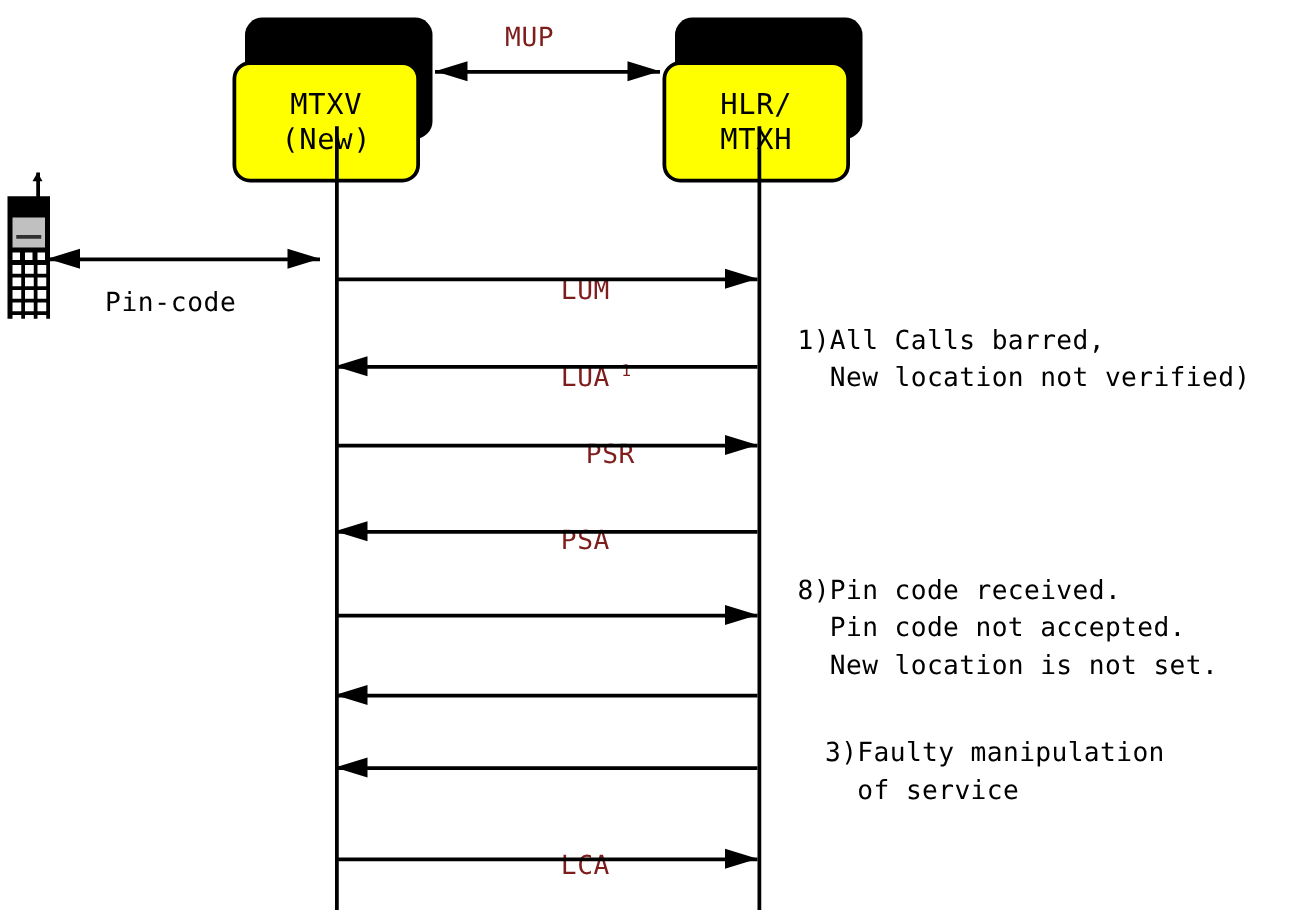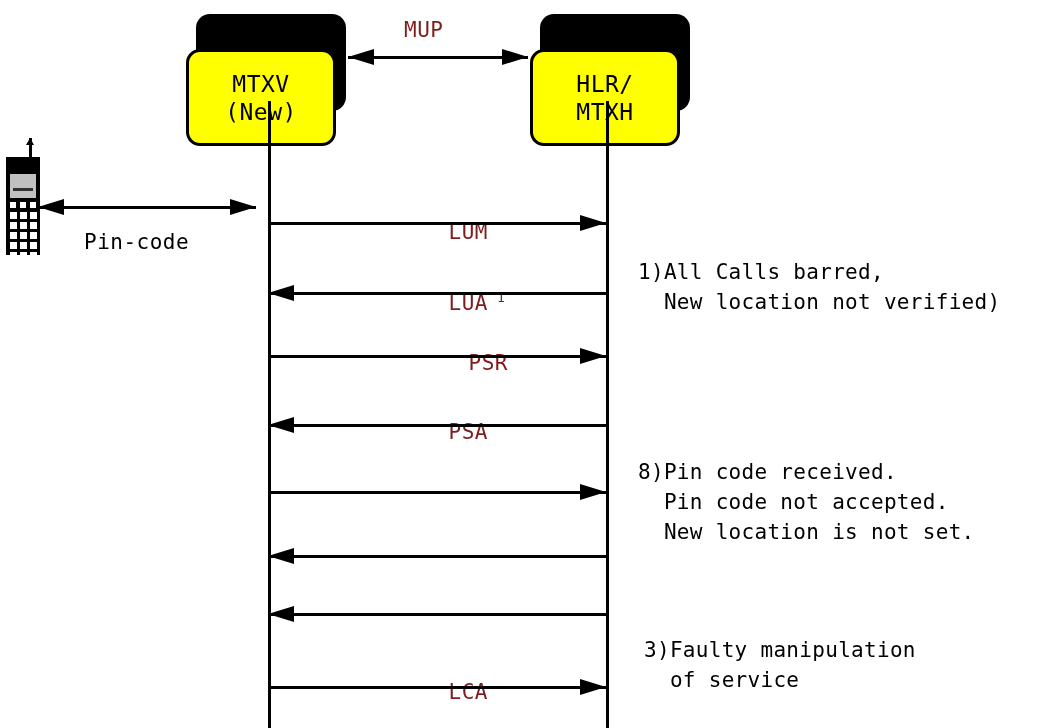--- a/index.html
+++ b/index.html
@@ -319,16 +319,16 @@
   <div class="msg" style="left:268px; top:686px; width:338px;">
     <div class="msg-shaft" style="width:338px;"></div>
     <div class="arrowhead right" style="left:312px;"></div>
   </div>
 
   <div class="note" style="left:638px; top:257px;">1)All Calls barred,
   New location not verified)</div>
   <div class="note" style="left:638px; top:457px;">8)Pin code received.
   Pin code not accepted.
   New location is not set.</div>
-  <div class="note" style="left:644px; top:587px;margin-top:48px;">3)Faulty manipulation
+  <div class="note" style="left:660px; top:587px;">3)Faulty manipulation
   of service</div>
 
 </div>
 
 </body></html>

